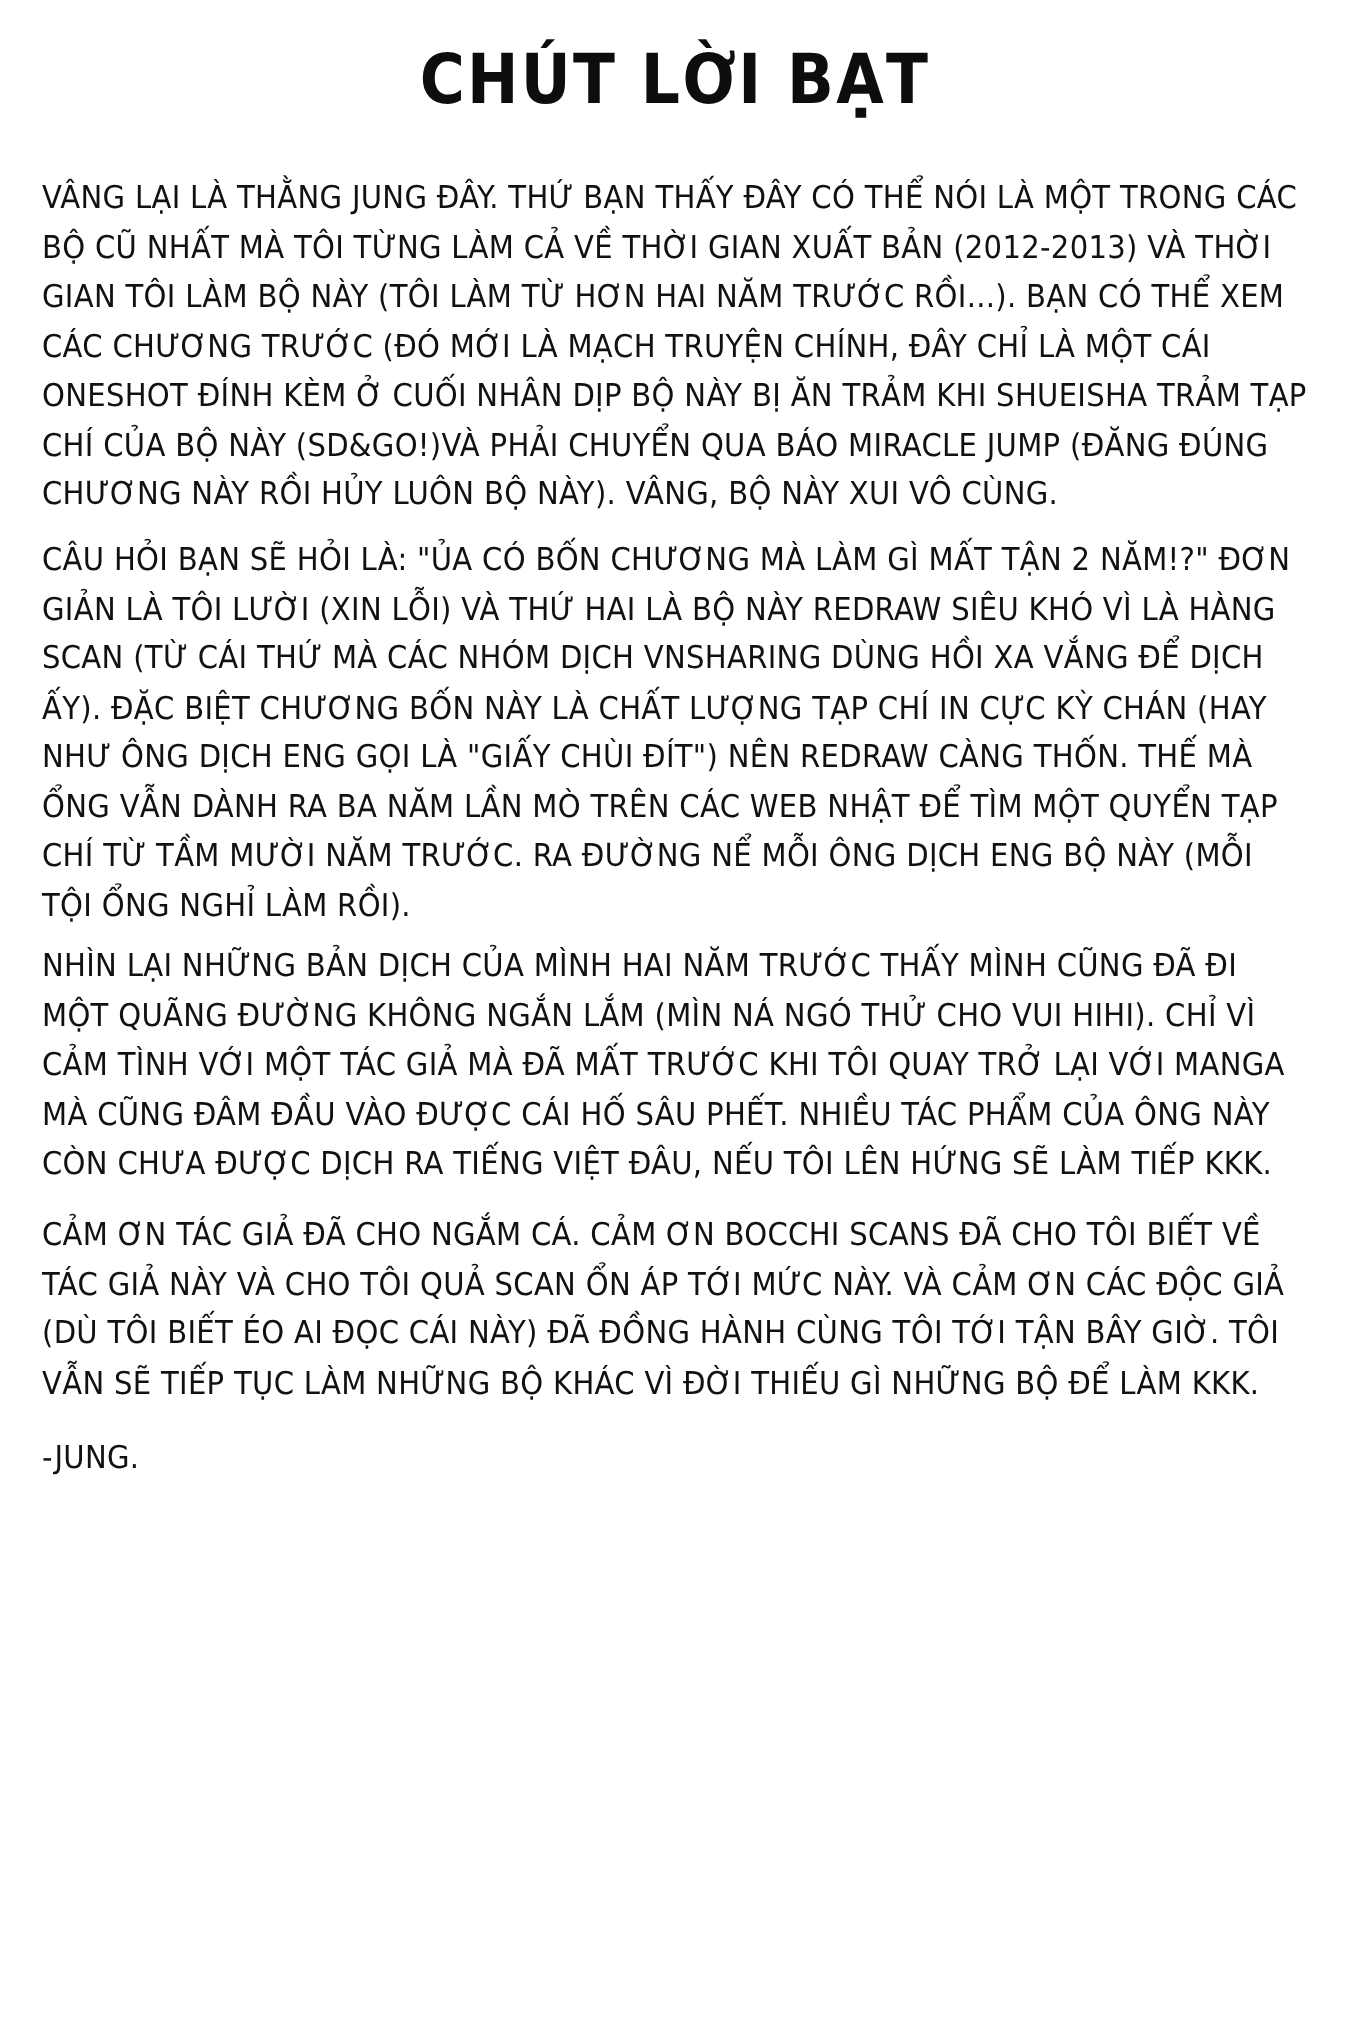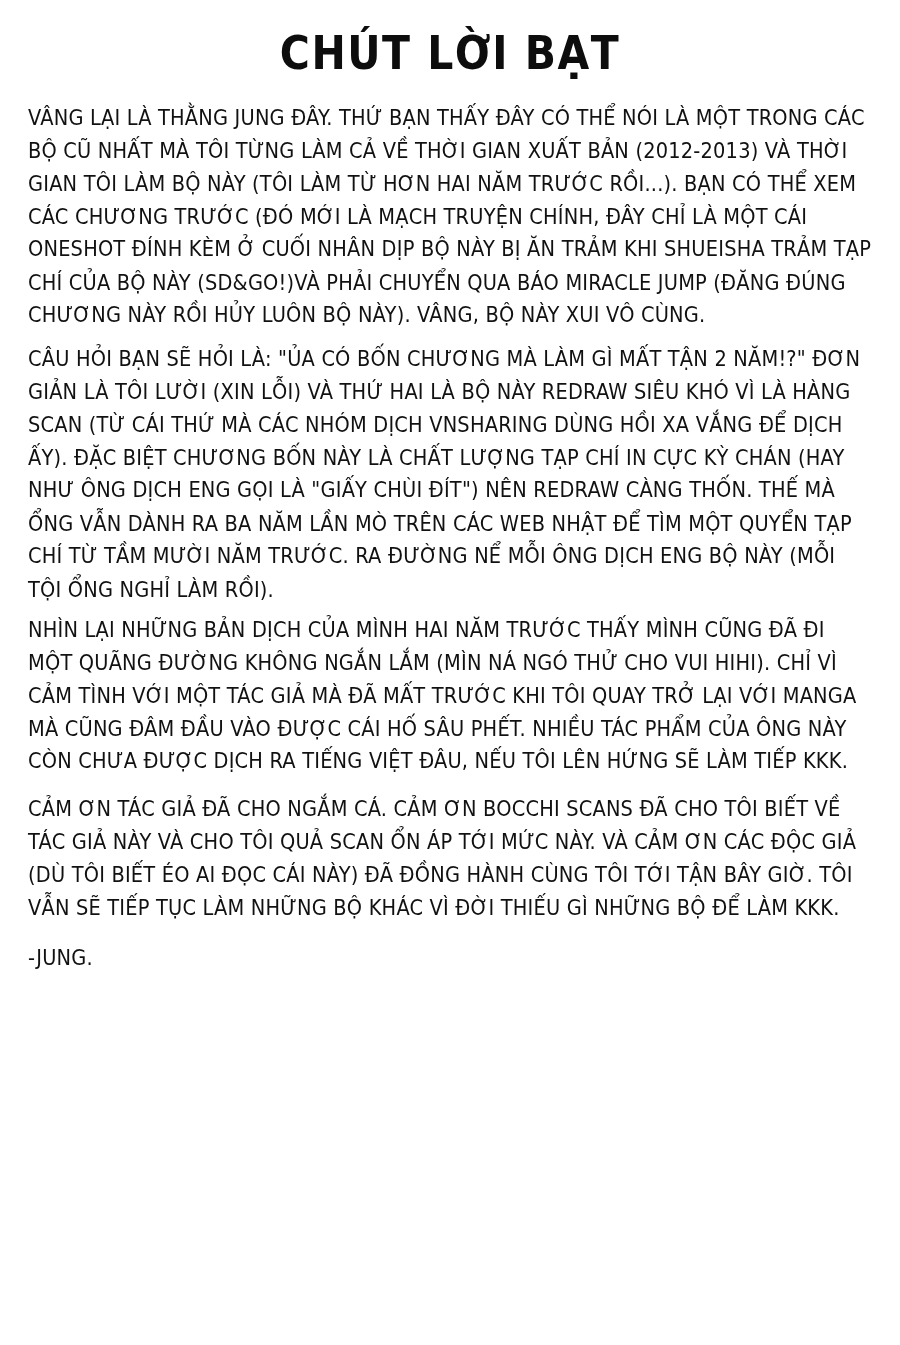--- a/index.html
+++ b/index.html
@@ -29,21 +29,21 @@
     letter-spacing: 1.5px;
     color: #0d0d0d;
     margin: 26px 0 0 0;
     padding: 0 40px;
     text-transform: uppercase;
     transform: scaleY(1.12);
     transform-origin: center top;
   }
   .body-text {
     padding: 0 28px 0 28px;
-    margin-top: 28px;
+    margin-top: 42px;
   }
   .para {
     font-family: "DejaVu Sans", sans-serif;
     font-size: 19.4px;
     line-height: 30.5px;
     color: #111111;
     letter-spacing: 0.2px;
     text-transform: uppercase;
     margin: 0 0 27px 0;
     font-weight: 500;

